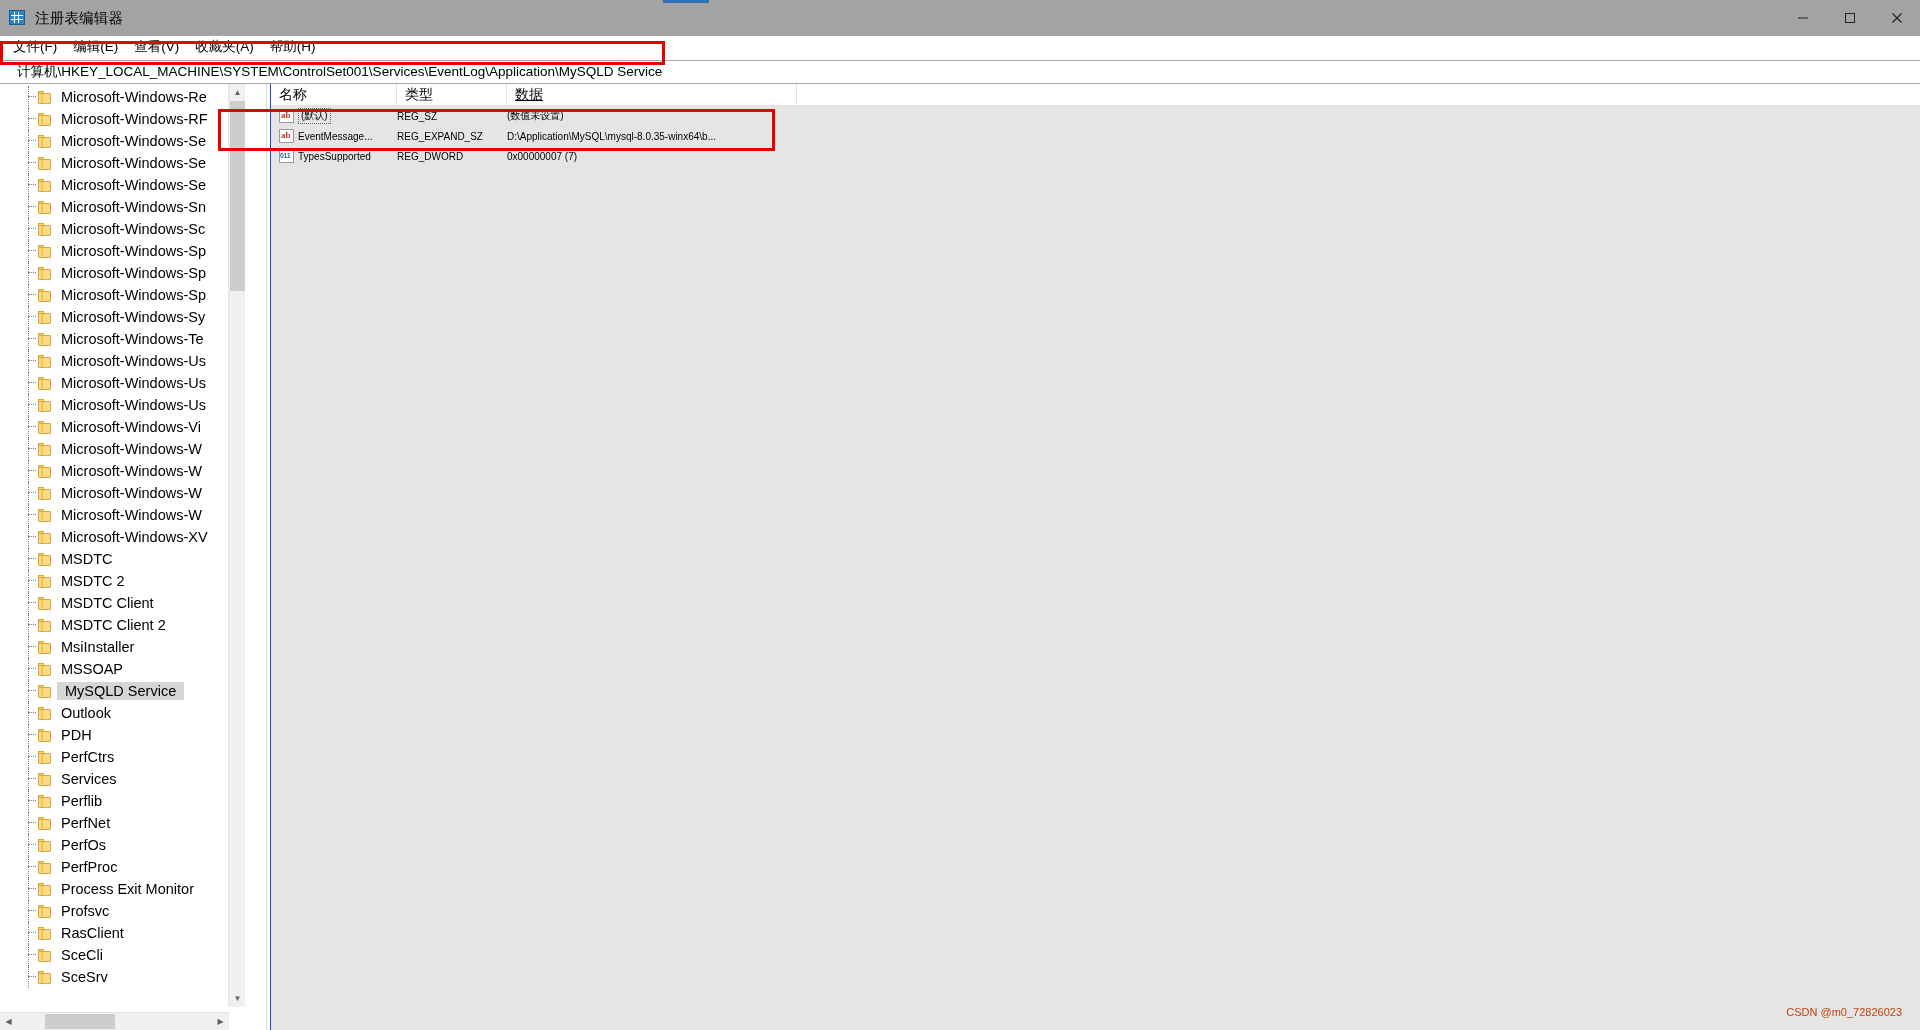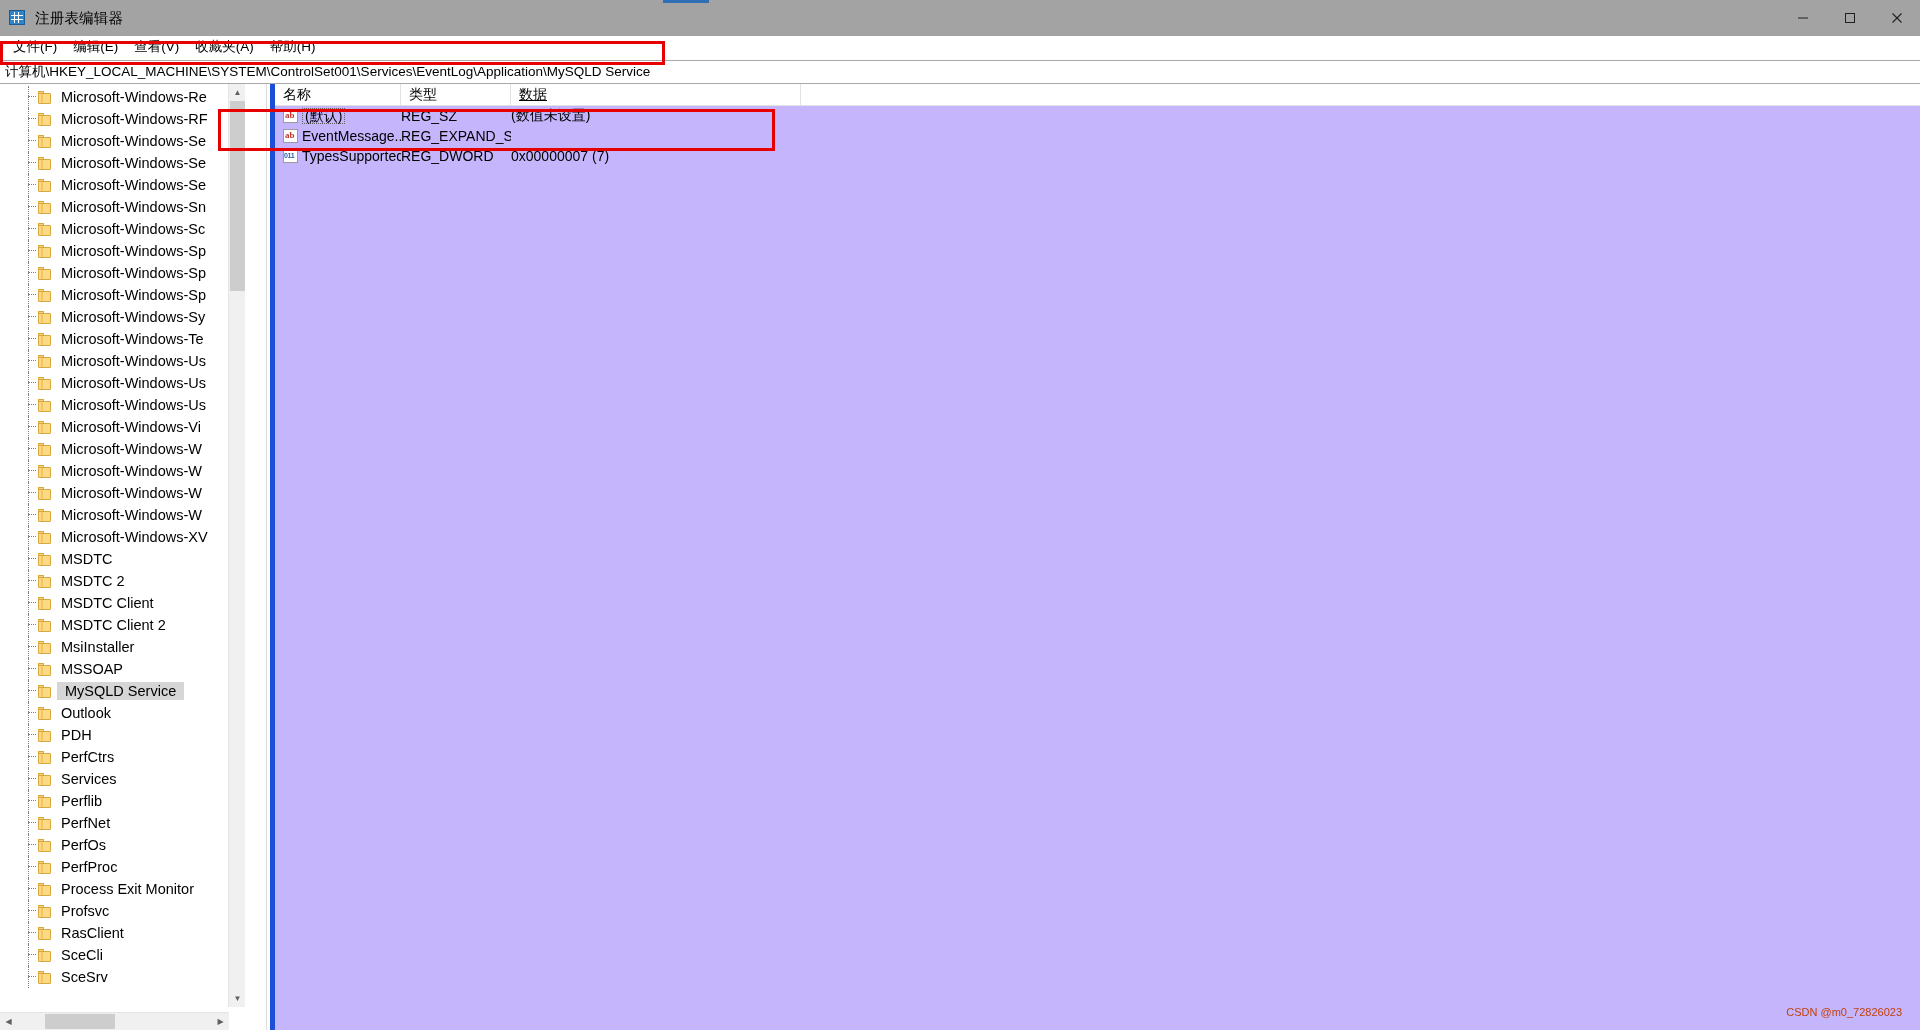--- a/index.html
+++ b/index.html
@@ -75,21 +75,21 @@
   
   .addressbar-wrap {
     position: absolute; left: 0; top: 60px; width: 1920px; height: 24px;
     background: #ffffff;
   }
   .addressbar {
     position: absolute; left: 0; top: 0; width: 1920px; height: 24px;
     border: 1px solid #a9a9a9; border-left: 0; border-right: 0;
     background: #ffffff;
     display: flex; align-items: center;
-    padding-left: 5px;
+    padding-left: 17px;
     font-size: 13.5px; color: #000000;
     white-space: nowrap; overflow: hidden;
   }
 
   
   .content {
     position: absolute; left: 0; top: 84px; width: 1920px; height: 946px;
     display: flex;
   }
 
@@ -180,22 +180,22 @@
     left: 45px; width: 70px; background: #cdcdcd;
   }
 
   
   .splitter {
     width: 3px; background: #ffffff; height: 946px; flex: none;
   }
 
   
   .values-pane {
-    position: relative; flex: 1; height: 946px; background: #c4b5fd;
-    border-left: 5px solid #1d4ed8;
+    position: relative; flex: 1; height: 946px; background: #e5e5e5;
+    border-left: 1px solid #1d4ed8;
     overflow: hidden;
   }
   .values-header {
     position: relative; height: 22px; display: flex;
     border-bottom: 1px solid #e2e2e2;
     background: #ffffff;
   }
   .col-head {
     font-size: 14px; color: #000000;
     display: flex; align-items: center;
@@ -203,21 +203,21 @@
     border-right: 1px solid #e2e2e2;
     height: 22px;
   }
   .col-name { width: 126px; }
   .col-type { width: 110px; }
   .col-data { width: 290px; text-decoration: underline; }
 
   .values-rows { position: relative; }
   .value-row {
     height: 20px; display: flex; align-items: center;
-    font-size: 14px; color: #000000; white-space: nowrap;
+    font-size: 10px; color: #000000; white-space: nowrap;
   }
   .vcell { display: flex; align-items: center; height: 20px; overflow: hidden; }
   .vcell.name { width: 126px; padding-left: 8px; }
   .vcell.type { width: 110px; }
   .vcell.data { flex: 1; }
 
   .ab-icon {
     width: 15px; height: 14px; flex: none; margin-right: 4px;
     position: relative;
     border: 1px solid #9b9b9b; background: #ffffff;
@@ -708,20 +708,21 @@
             </div>
             <div class="vcell type">REG_SZ</div>
             <div class="vcell data">(数值未设置)</div>
           </div>
           <div class="value-row">
             <div class="vcell name">
               <span class="ab-icon"></span>
               <span>EventMessage...</span>
             </div>
             <div class="vcell type">REG_EXPAND_SZ</div>
+            <div class="vcell data">D:\Application\MySQL\mysql-8.0.35-winx64\b...</div>
           </div>
           <div class="value-row">
             <div class="vcell name">
               <span class="bin-icon"></span>
               <span>TypesSupported</span>
             </div>
             <div class="vcell type">REG_DWORD</div>
             <div class="vcell data">0x00000007 (7)</div>
           </div>
         </div>

